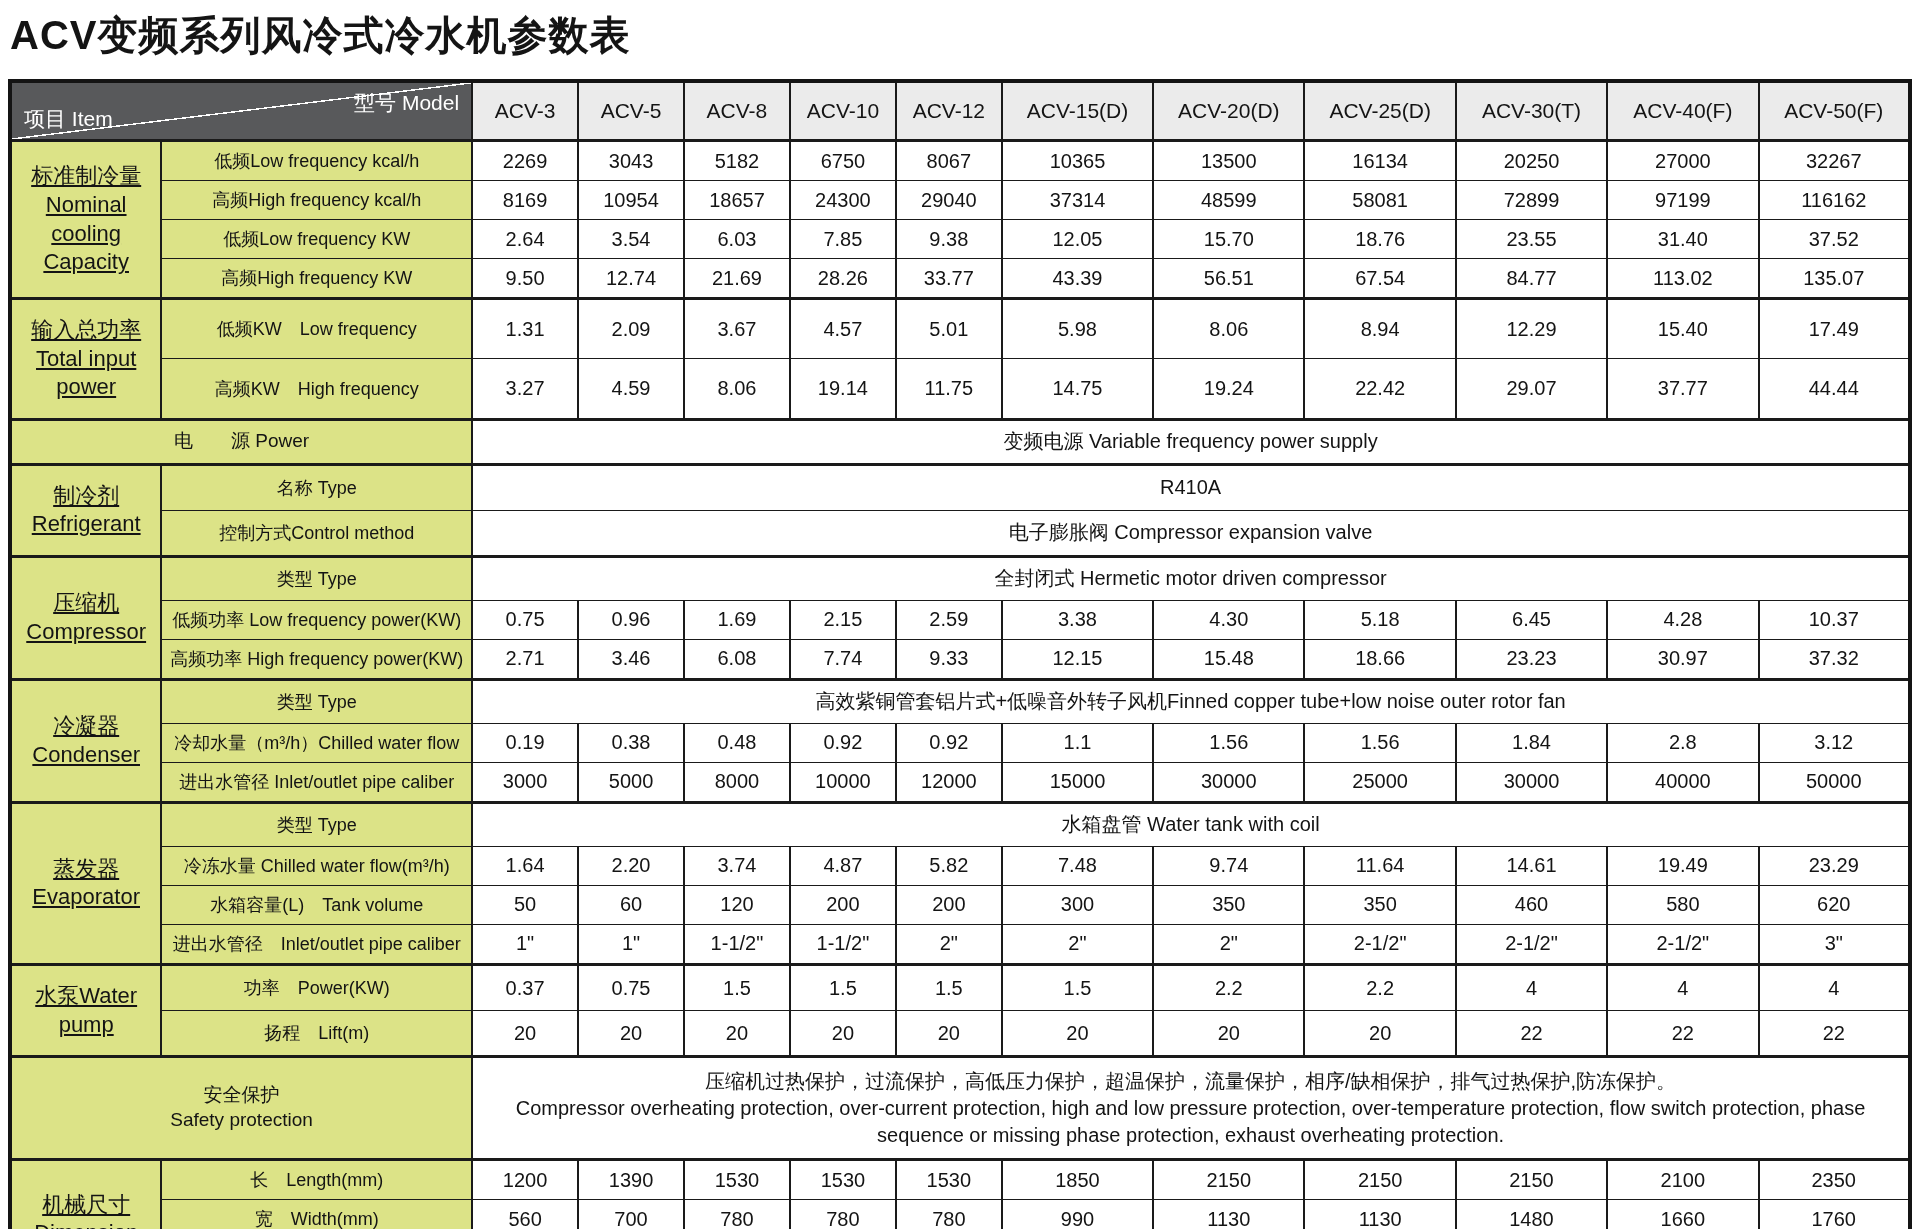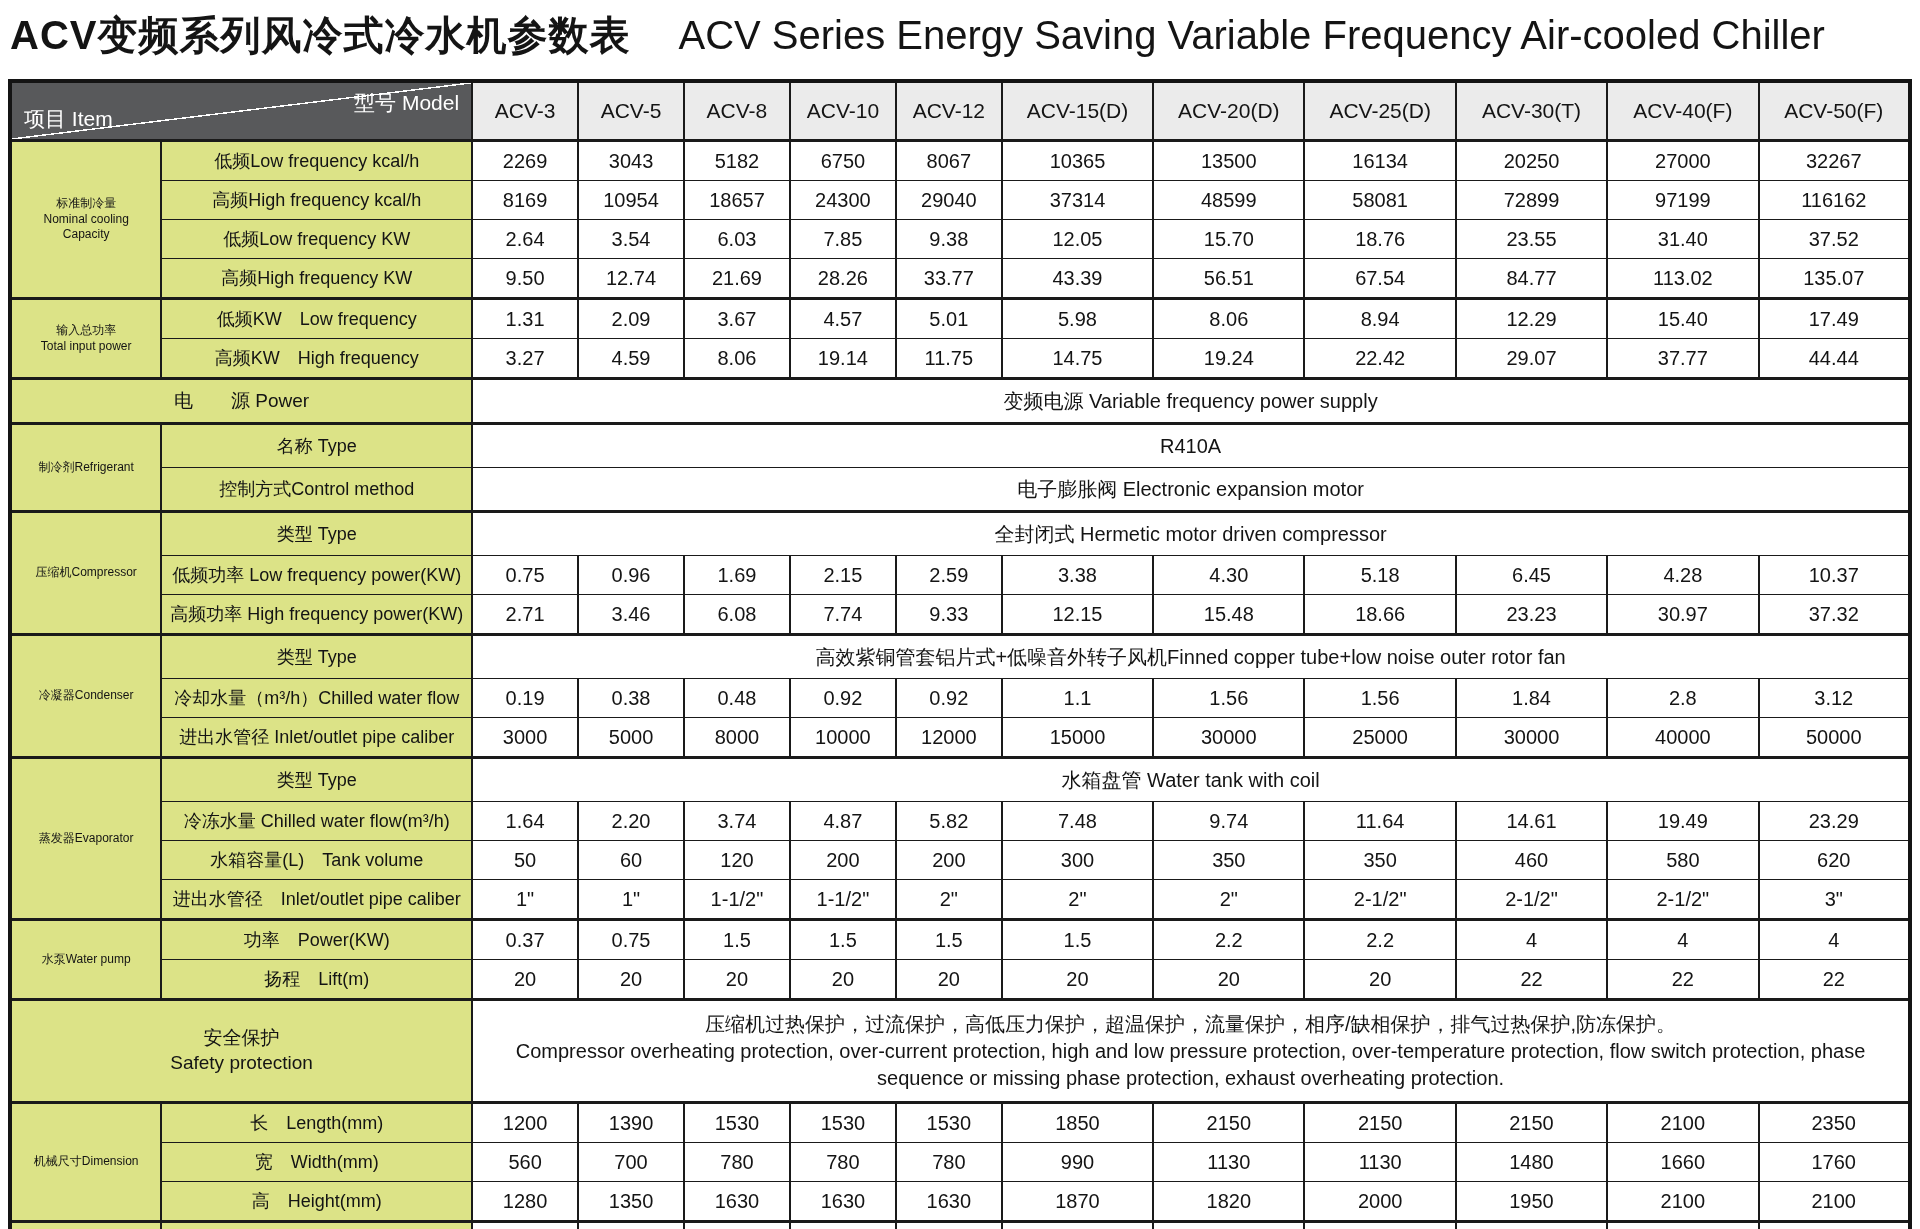--- a/index.html
+++ b/index.html
@@ -13,33 +13,32 @@
      vertical-align:middle;padding:0 4px;height:38px;font-size:20px;overflow:hidden;}
   thead td{height:56px;}
   tr.thick td{border-top-width:3px;}
   tr.tall td{height:96px;}
   .corner{background:#58595b;position:relative;padding:0;
           background-image:linear-gradient(to bottom right,rgba(0,0,0,0) 49.3%,#ffffff 49.3%,#ffffff 50.6%,rgba(0,0,0,0) 50.6%);}
   .corner span{position:absolute;color:#fff;font-size:21px;}
   .corner .model-lbl{top:6px;right:12px;}
   .corner .item-lbl{bottom:6px;left:12px;}
   .model-cell{background:#ebebeb;font-size:21px;}
-  .group-cell{background:#dce387;font-size:12px;white-space:pre-line;line-height:1.3;padding:16px 2px;}
+  .group-cell{background:#dce387;font-size:22px;white-space:pre-line;line-height:1.3;padding:16px 2px;text-decoration:underline;}
   .label-cell{background:#dce387;font-size:18px;}
   .full-label{background:#dce387;font-size:19px;white-space:pre-line;line-height:1.3;}
   .val-cell{background:#fff;font-size:20px;}
   .span-cell{background:#fff;font-size:20px;white-space:pre-line;line-height:1.35;padding:2px 12px;}
 </style>
 </head>
 <body>
 
 <div class="page">
   <div class="title-bar">
     <span class="title-zh">ACV变频系列风冷式冷水机参数表</span>
-    <span class="title-en">ACV Series Energy Saving Variable Frequency Air-cooled Chiller</span>
   </div>
 
   <table>
     <colgroup>
       <col style="width:150px">
         <col style="width:308px">
       <col style="width:105px">
         <col style="width:105px">
         <col style="width:105px">
         <col style="width:105px">
@@ -164,21 +163,21 @@
           <td class="full-label" colspan="2">电　　源  Power</td>
           <td class="span-cell" colspan="11">变频电源 Variable frequency power supply</td>
         </tr>
         <tr class="thick">
           <td class="group-cell" rowspan="2">制冷剂Refrigerant</td>
           <td class="label-cell">名称  Type</td>
           <td class="span-cell" colspan="11">R410A</td>
         </tr>
         <tr>
           <td class="label-cell">控制方式Control method</td>
-          <td class="span-cell" colspan="11">电子膨胀阀 Electronic expansion motor</td>
+          <td class="span-cell" colspan="11">电子膨胀阀 Compressor expansion valve</td>
         </tr>
         <tr class="thick">
           <td class="group-cell" rowspan="3">压缩机Compressor</td>
           <td class="label-cell">类型 Type</td>
           <td class="span-cell" colspan="11">全封闭式 Hermetic motor driven compressor</td>
         </tr>
         <tr>
           <td class="label-cell">低频功率  Low frequency power(KW)</td>
           <td class="val-cell">0.75</td>
           <td class="val-cell">0.96</td>

